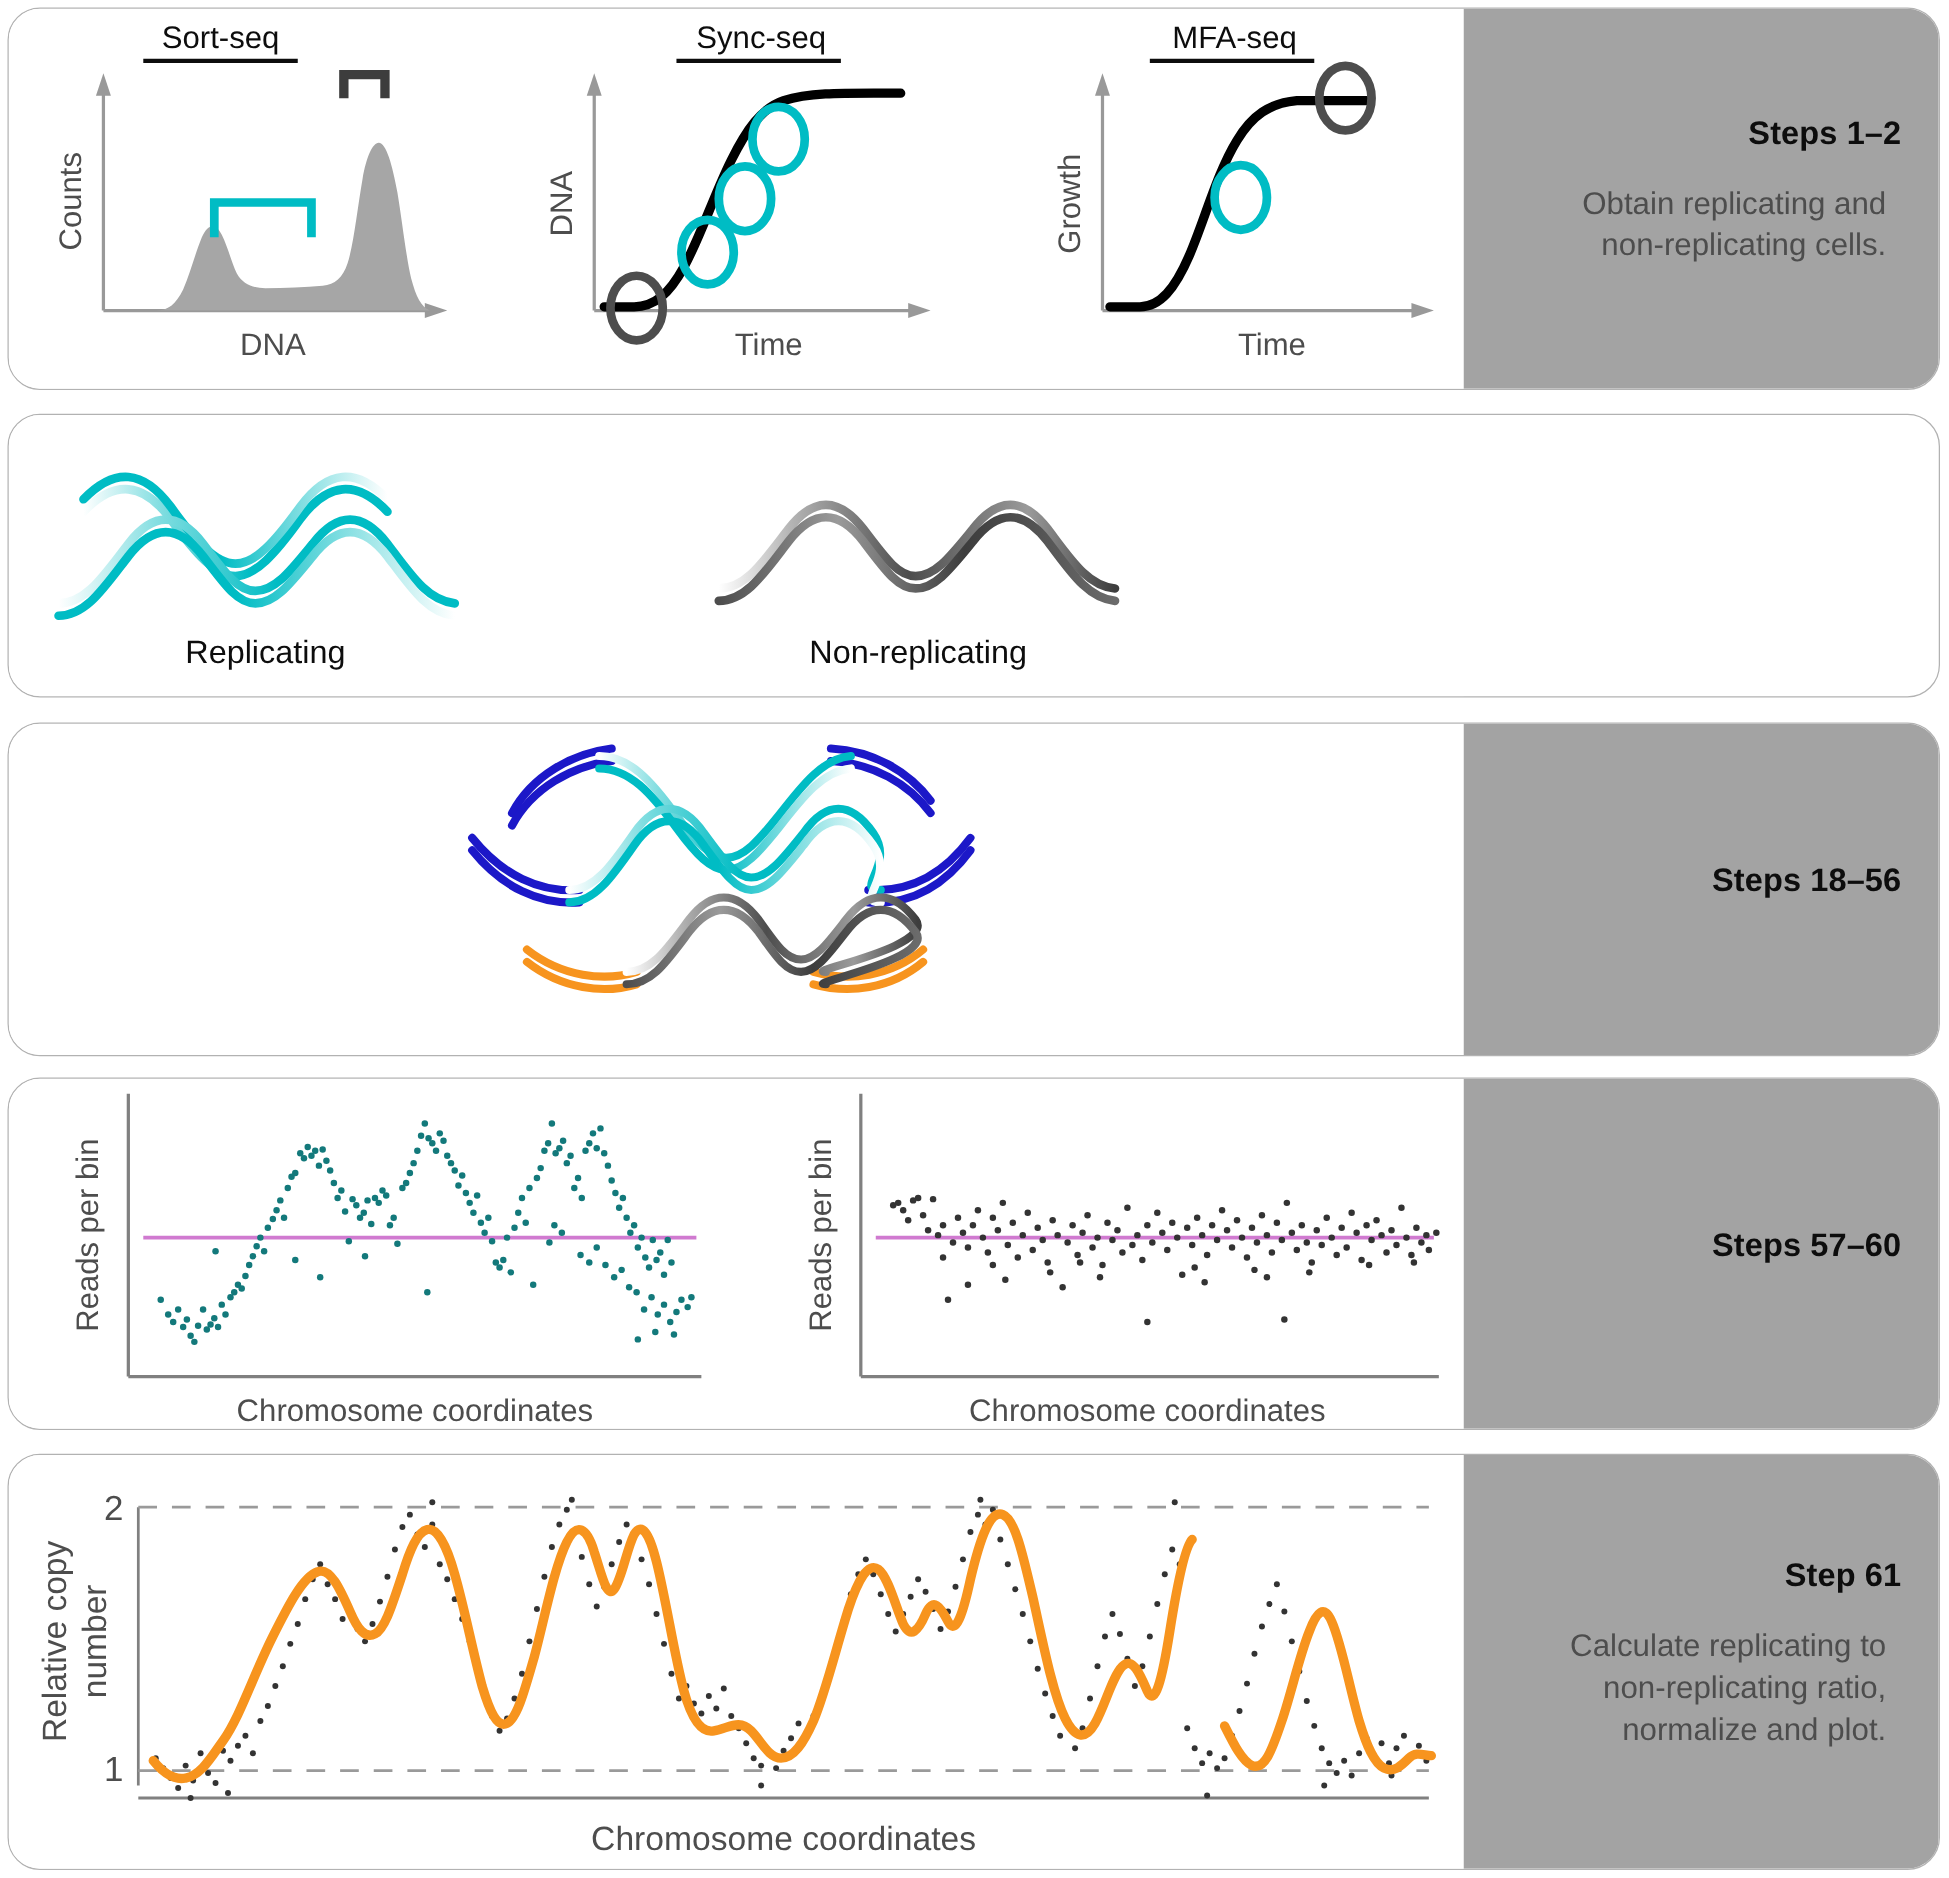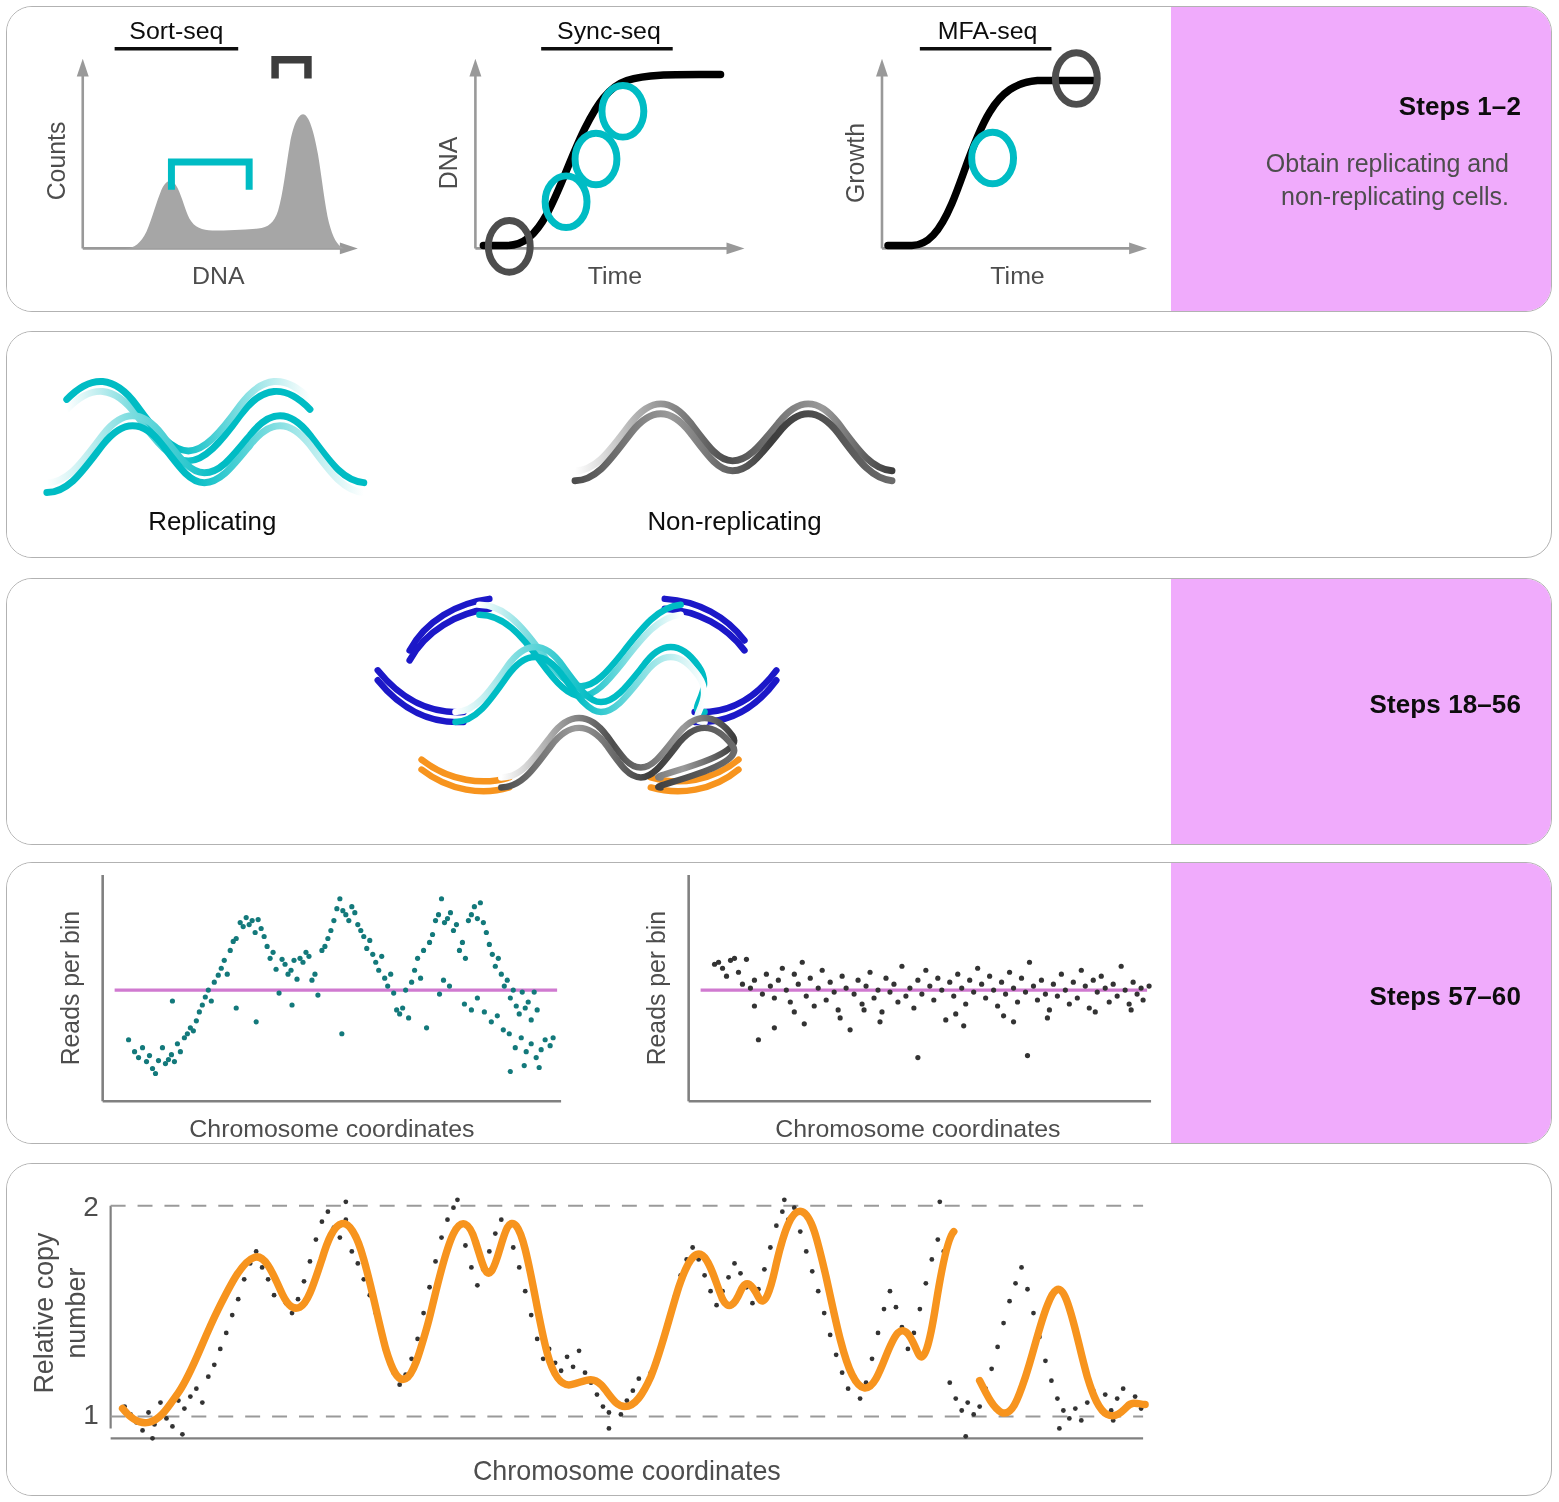--- a/index.html
+++ b/index.html
@@ -15,21 +15,21 @@
     position:absolute;left:6px;width:1546px;
     border:1.6px solid #b2b2b2;border-radius:26px;
     background:#ffffff;box-sizing:border-box;overflow:hidden;
   }
   .panel .art{
     position:absolute;left:0;top:0;bottom:0;right:1168px;
     background:#ffffff;
   }
   .panel .side{
     position:absolute;top:0;bottom:0;right:0;width:1168px;
-    background:#f0abfc;box-sizing:border-box;
+    background:#a3a3a3;box-sizing:border-box;
     padding-left:26px;padding-right:30px;
     display:flex;flex-direction:column;justify-content:center;
   }
   
   .panel .side{width:380px;}
   .panel .art{right:380px;}
 
   .step-title{
     font-size:26px;font-weight:bold;color:#0d0d0d;
     letter-spacing:.1px;margin:0 0 14px 0;line-height:1.1;
@@ -796,15 +796,19 @@
         <path d="M976,218 C984,234 990,246 998,250 C1008,254 1014,238 1022,214
                  C1030,190 1036,162 1044,142 C1050,126 1056,120 1062,134
                  C1070,152 1076,186 1084,214 C1090,234 1096,248 1104,252
                  C1112,256 1118,250 1124,244 C1130,238 1136,242 1142,242" fill="none" stroke="#f7941e" stroke-width="7.5" stroke-linecap="round" stroke-linejoin="round"></path>
 
         <text x="622" y="318" font-size="27" fill="#4d4d4d" text-anchor="middle" font-family="Liberation Sans, sans-serif">Chromosome coordinates</text>
         <text x="0" y="0" font-size="27" fill="#4d4d4d" text-anchor="middle" transform="translate(46,150) rotate(-90)" font-family="Liberation Sans, sans-serif">Relative copy</text>
         <text x="0" y="0" font-size="27" fill="#4d4d4d" text-anchor="middle" transform="translate(78,150) rotate(-90)" font-family="Liberation Sans, sans-serif">number</text>
       </svg>
     </div>
+    <div class="side">
+      <p class="step-title">Step 61</p>
+      <p class="step-desc">Calculate replicating to non-replicating ratio, normalize and plot.</p>
+    </div>
   </div>
 
 </div>
 
 </body></html>

